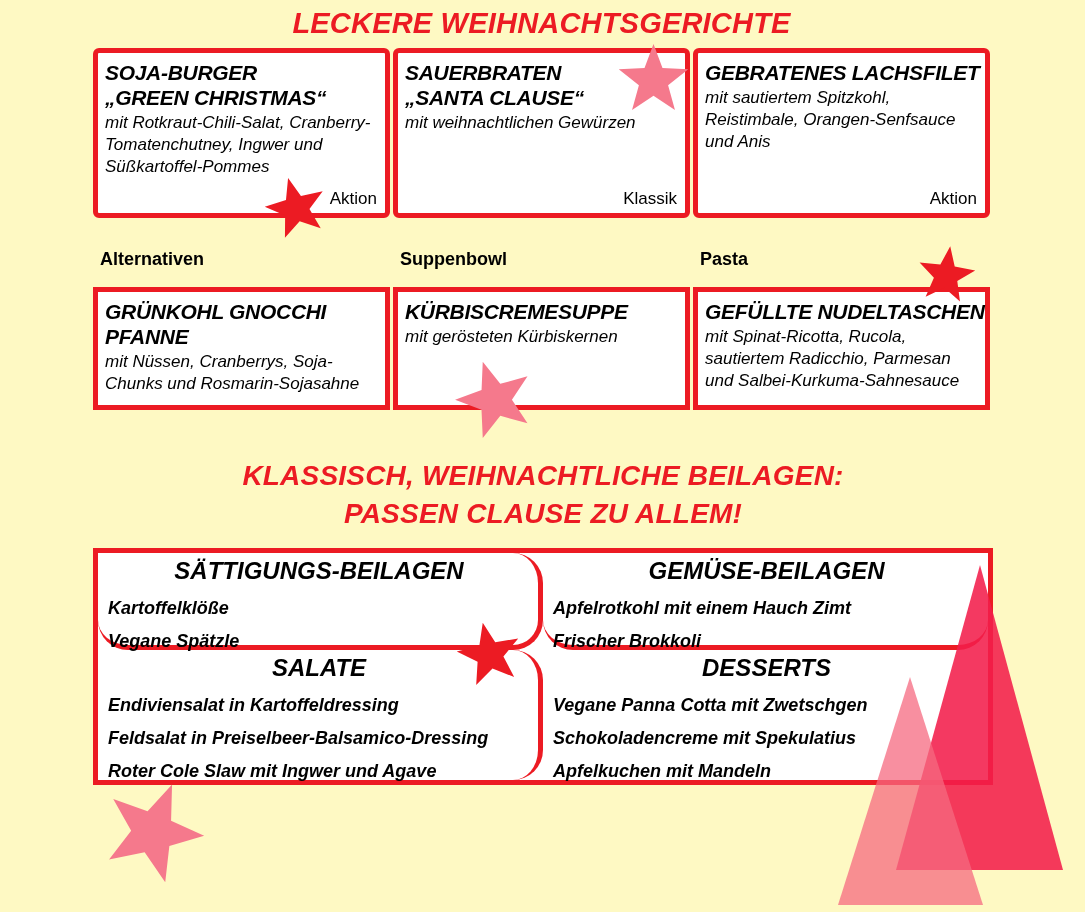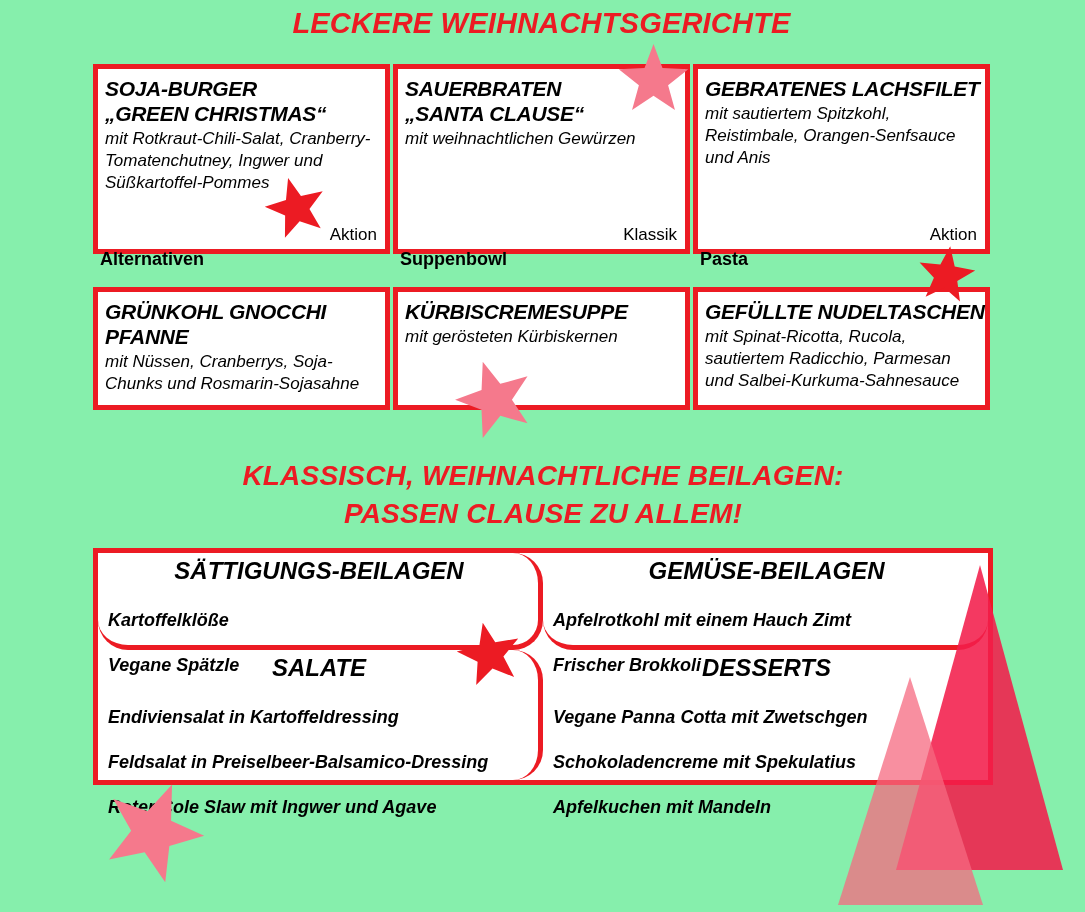--- a/index.html
+++ b/index.html
@@ -3,58 +3,58 @@
 <meta charset="utf-8">
 <style>
   :root{
     --red:#ec1b23; --pink:#f5798c;
     --tree-dark:rgba(242,30,75,0.88); --tree-light:rgba(246,106,128,0.75);
     --text:#000000;
   }
   *{margin:0;padding:0;box-sizing:border-box;}
   html,body{background:#ffffff;}
   body{font-family:"Liberation Sans","DejaVu Sans",sans-serif;color:var(--text);}
-  #canvas{position:relative;width:1085px;height:912px;background:#86efac;overflow:hidden;}
+  #canvas{position:relative;width:1085px;height:912px;background:#fef9c3;overflow:hidden;}
 
   .main-title{
     position:absolute;left:93px;top:7px;width:897px;text-align:center;
     font-size:29px;font-weight:bold;font-style:italic;color:var(--red);
     letter-spacing:0.2px;
   }
   .heading2{
     position:absolute;left:93px;top:457px;width:900px;text-align:center;
     font-size:28px;font-weight:bold;font-style:italic;color:var(--red);
     line-height:38px;letter-spacing:0.2px;
   }
 
   .dish-box{
     position:absolute;width:297px;border:5px solid var(--red);
     background:#ffffff;padding:7px 5px 4px 7px;
   }
-  .row1{top:64px;height:190px;}
+  .row1{top:48px;height:170px;border-radius:6px;}
   .row2{top:287px;height:123px;}
   .c1{left:93px;} .c2{left:393px;} .c3{left:693px;}
   .dish-title{font-size:21px;font-weight:bold;font-style:italic;line-height:25px;}
   .tl{display:block;white-space:nowrap;letter-spacing:-0.3px;}
   .dish-desc{font-size:17px;font-style:italic;line-height:22px;margin-top:2px;}
   .dish-tag{position:absolute;right:8px;bottom:4px;font-size:17px;}
 
   .cat-label{position:absolute;top:249px;font-size:18px;font-weight:bold;}
   .cl1{left:100px;} .cl2{left:400px;} .cl3{left:700px;}
 
   .sides-table{
     position:absolute;left:93px;top:548px;width:900px;height:237px;
     border:5px solid var(--red);background:#ffffff;
     display:grid;grid-template-columns:445px 445px;grid-template-rows:97px 130px;
   }
   .side-cell{position:relative;padding:3px 8px 0 10px;border-radius:30px;}
   .side-cell.bl{border-right:5px solid var(--red);}
   .side-cell.bb{border-bottom:5px solid var(--red);}
   .side-header{text-align:center;font-size:24px;font-weight:bold;font-style:italic;line-height:30px;}
-  .side-item{font-size:18px;font-weight:bold;font-style:italic;line-height:21px;margin-top:24px;}
+  .side-item{font-size:18px;font-weight:bold;font-style:italic;line-height:21px;margin-top:12px;}
 
   .star{position:absolute;overflow:visible;}
   .star polygon{fill:currentColor;}
   .star.red{color:var(--red);}
   .star.pink{color:var(--pink);}
   .trees{position:absolute;left:815px;top:560px;width:270px;height:352px;}
 </style>
 </head>
 <body>
 

